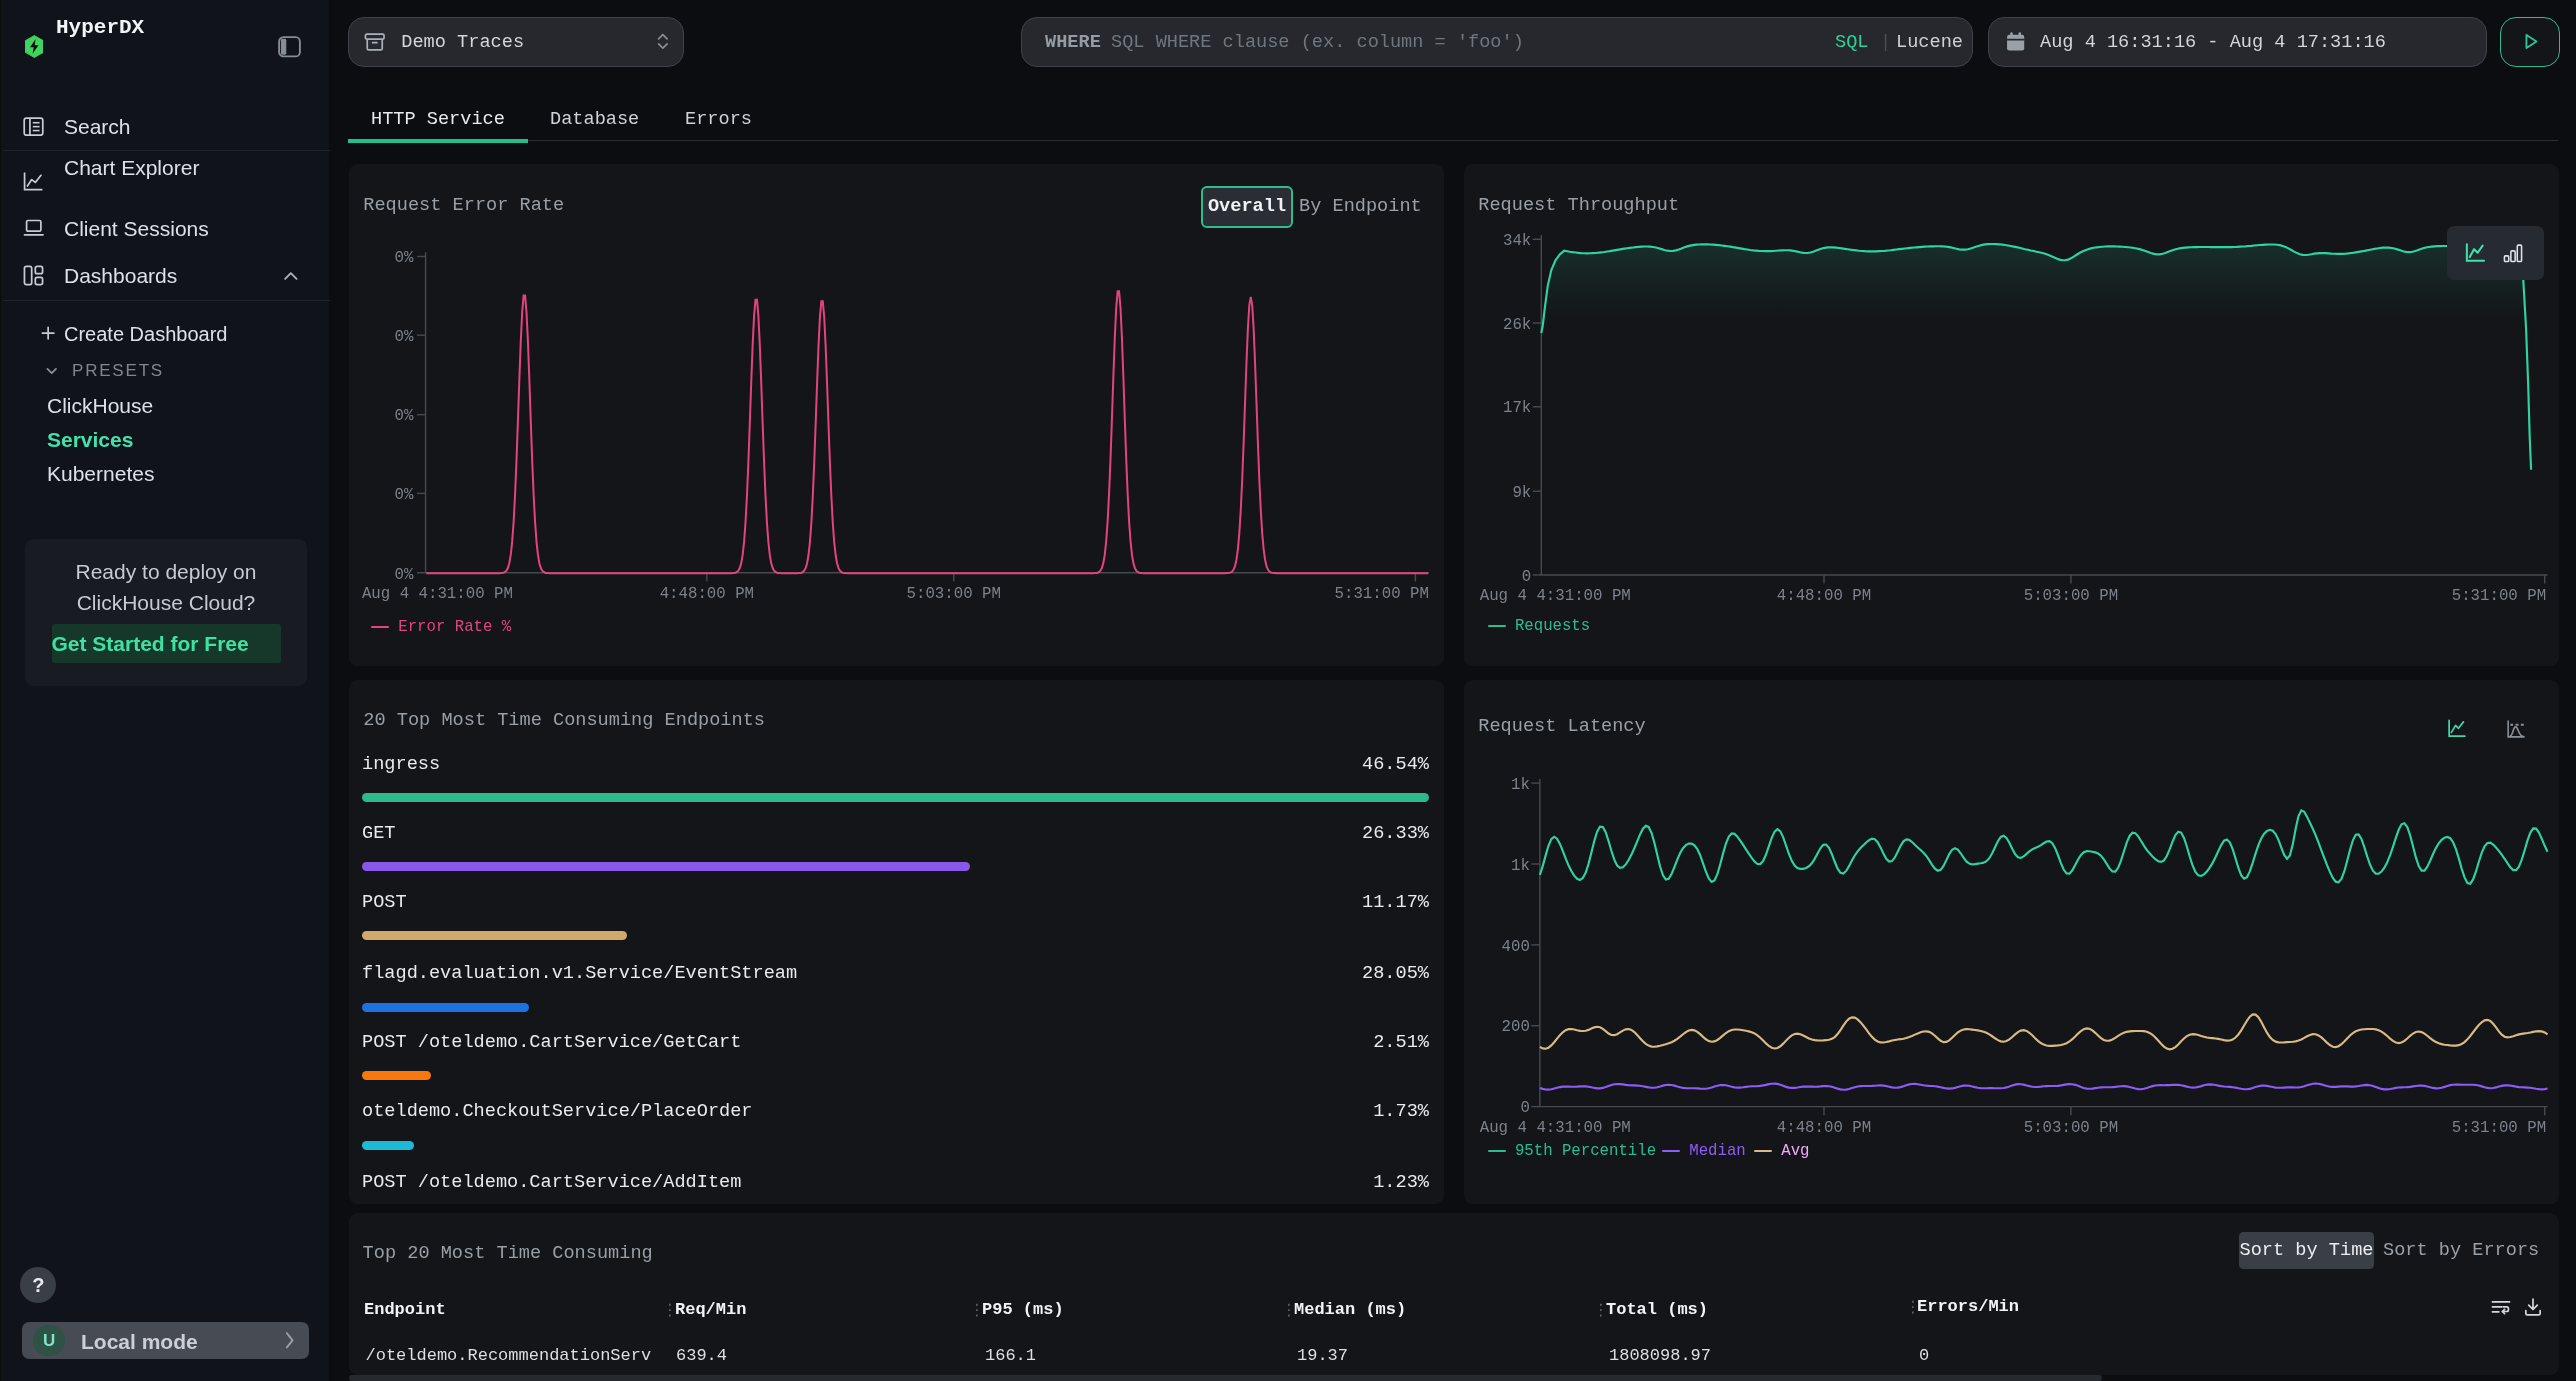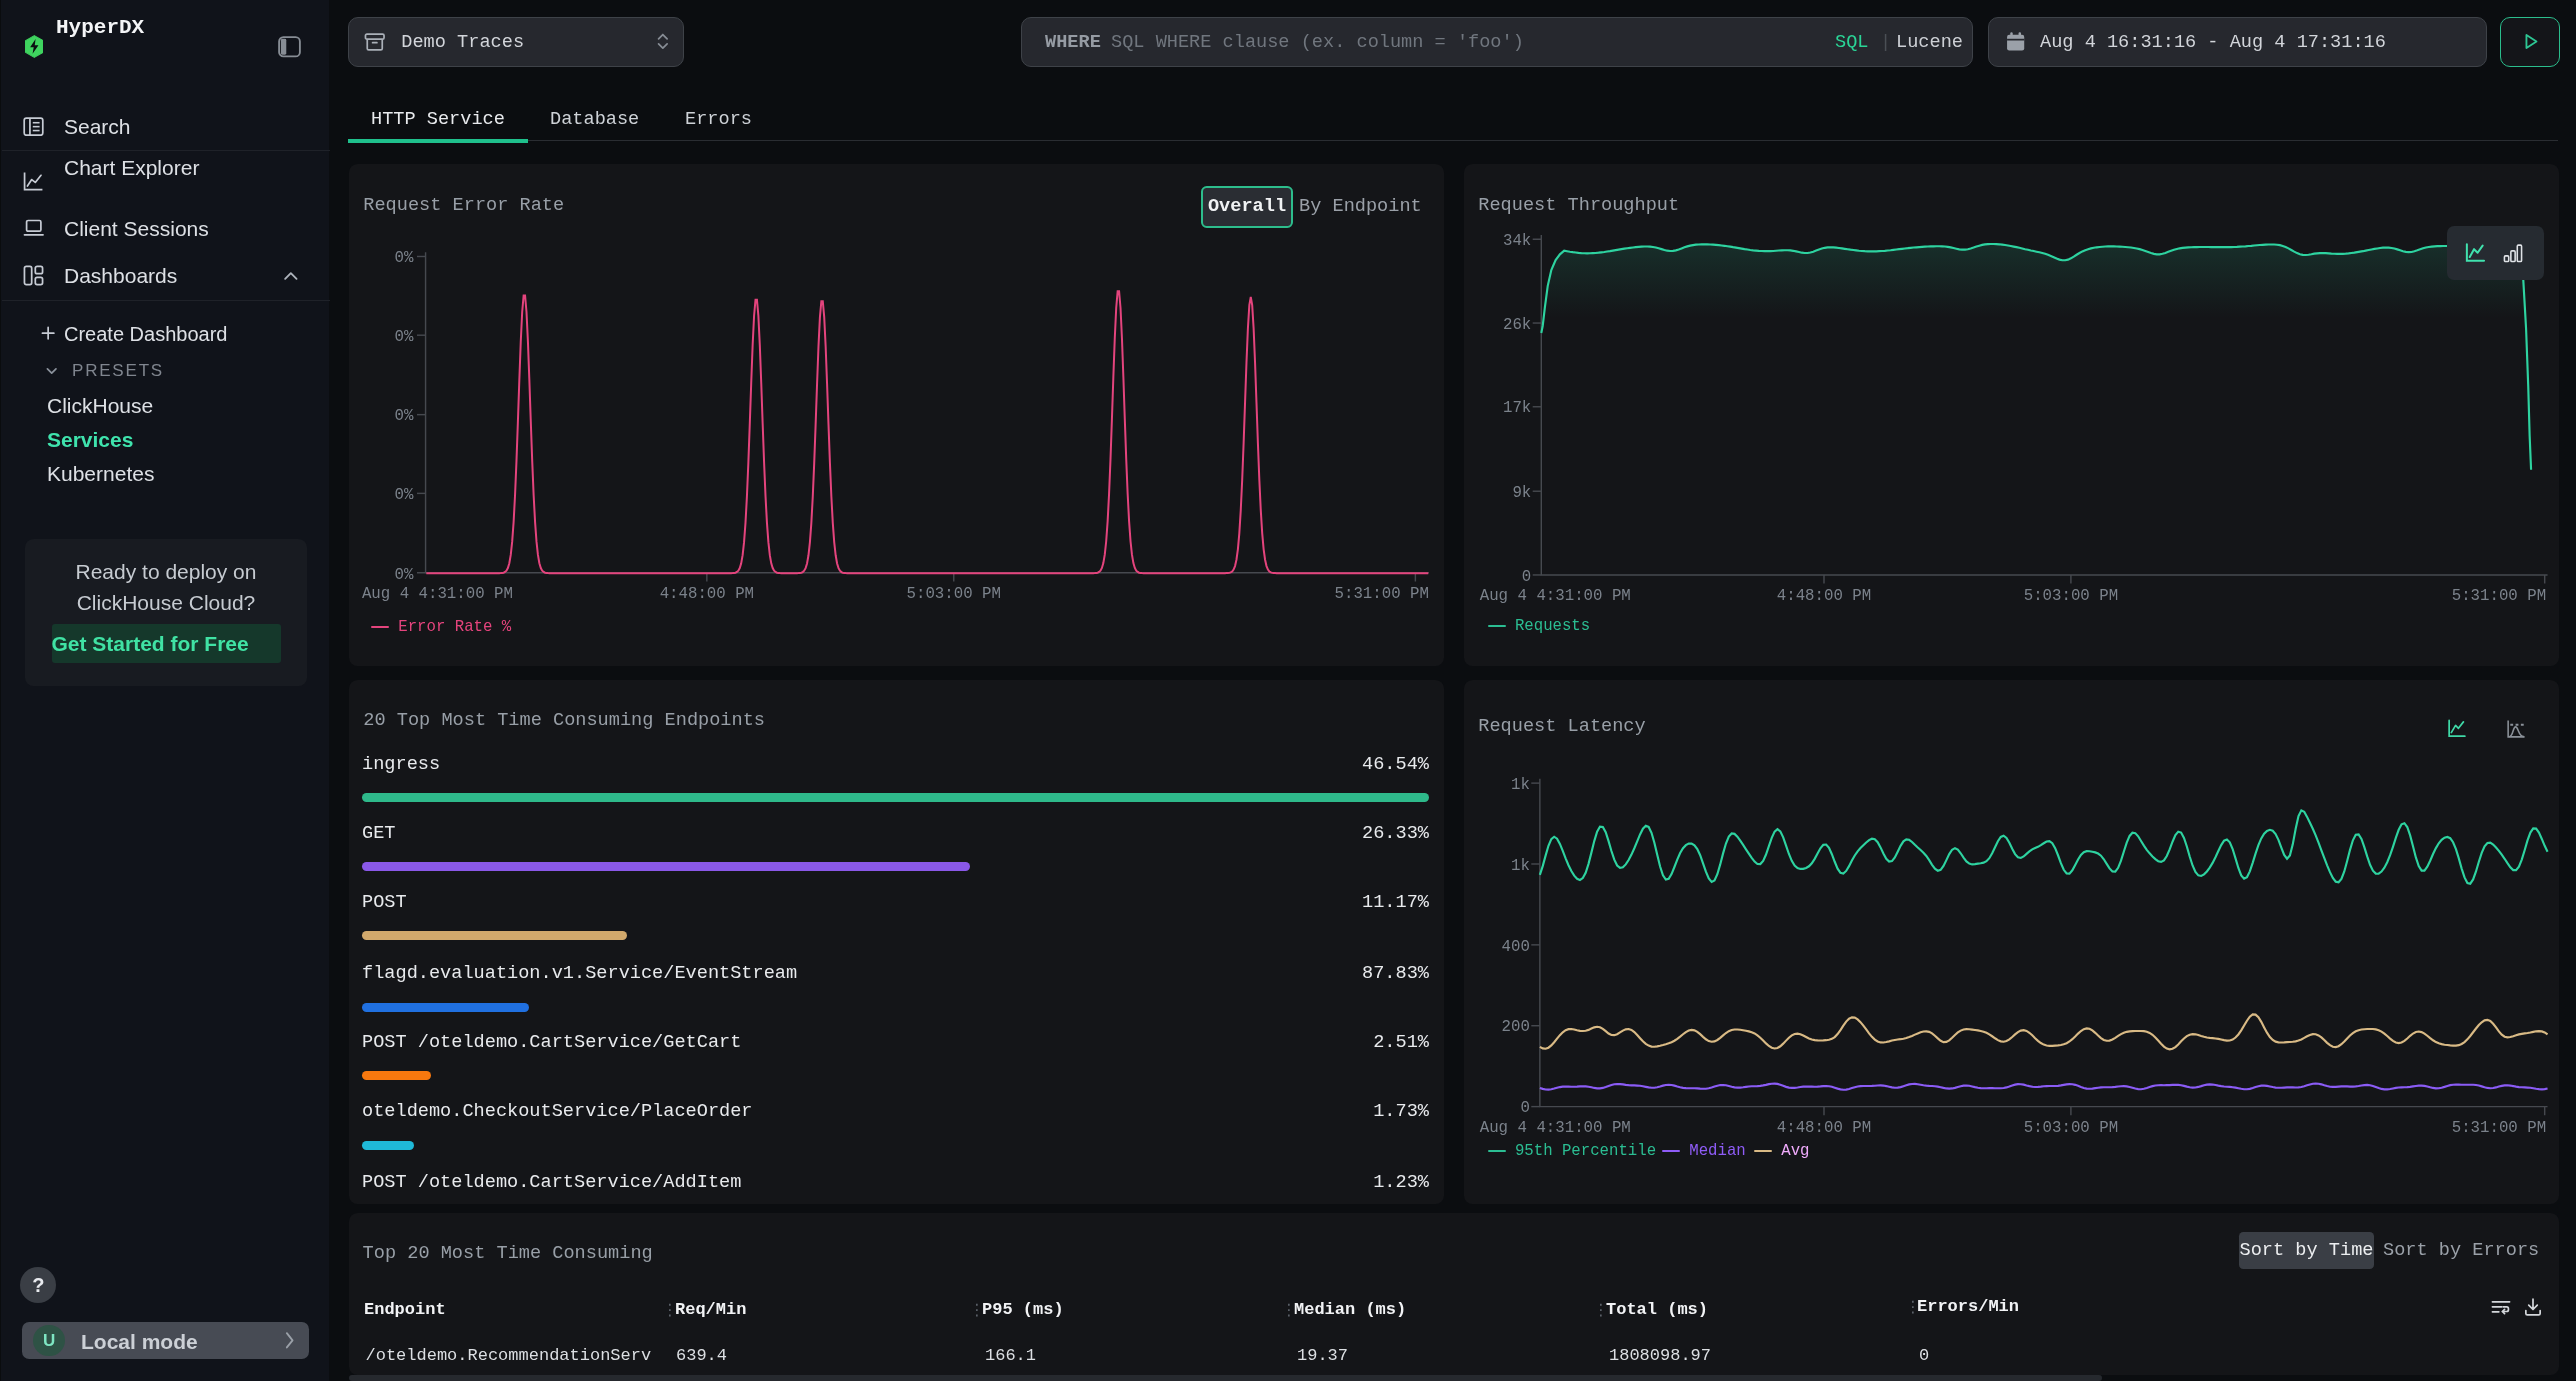--- a/index.html
+++ b/index.html
@@ -3,21 +3,21 @@
 *{margin:0;padding:0;box-sizing:border-box}
 html,body{width:2576px;height:1381px;background:#0b0d10;overflow:hidden;
   font-family:"Liberation Mono",monospace;}
 .abs{position:absolute}
 .sans{font-family:"Liberation Sans",sans-serif}
 #sidebar{position:absolute;left:0;top:0;width:329px;height:1381px;background:#10131a;border-left:1.4px solid #0a0c0e}
 .sbline{position:absolute;left:1.4px;width:328px;height:1.4px;background:#1f2229}
 .navitem{position:absolute;left:63px;font-family:"Liberation Sans",sans-serif;font-size:21px;color:#dde0e5;white-space:nowrap}
 .navicon{position:absolute;left:22px}
 #main{position:absolute;left:329px;top:0;width:2247px;height:1381px}
-.sel{position:absolute;top:17px;height:50px;background:#26282e;border:1.4px solid #3e4248;border-radius:10px}
+.sel{position:absolute;top:17px;height:50px;background:#26282e;border:1.4px solid #3e4248;border-radius:16px}
 .seltxt{position:absolute;top:50%;transform:translateY(-50%);font-size:18.6px;color:#d2d5da;white-space:nowrap}
 .card{position:absolute;background:#141518;border-radius:8.6px;overflow:hidden}
 .ctitle{position:absolute;left:14.3px;font-size:18.6px;color:#989fa7;white-space:nowrap}
 svg text{font-family:"Liberation Mono",monospace;font-size:22px}
 .legend{position:absolute;display:flex;align-items:center;font-size:15.7px;white-space:nowrap}
 .dash{display:inline-block;width:18px;height:2.9px;border-radius:1.4px;margin-right:9.3px}
 .blabel{position:absolute;left:13px;font-size:18.6px;color:#e8eaed;white-space:nowrap}
 .bpct{position:absolute;right:15px;font-size:18.6px;color:#e8eaed}
 .bar{position:absolute;left:13px;height:9.3px;border-radius:5px}
 .th{position:absolute;font-size:17px;font-weight:bold;color:#f2f3f5;white-space:nowrap}
@@ -218,21 +218,21 @@
     <div class="blabel" style="top:74px">ingress</div>
       <div class="bpct" style="top:74px">46.54%</div>
     <div class="bar" style="top:113px;width:1067px;background:#2eb98a"></div>
     <div class="blabel" style="top:143px">GET</div>
       <div class="bpct" style="top:143px">26.33%</div>
     <div class="bar" style="top:182px;width:608px;background:#8a58e8"></div>
     <div class="blabel" style="top:212px">POST</div>
       <div class="bpct" style="top:212px">11.17%</div>
     <div class="bar" style="top:251px;width:265px;background:#d2a96c"></div>
     <div class="blabel" style="top:283px">flagd.evaluation.v1.Service/EventStream</div>
-      <div class="bpct" style="top:283px">87.83%</div>
+      <div class="bpct" style="top:283px">28.05%</div>
     <div class="bar" style="top:323px;width:167px;background:#2070e0"></div>
     <div class="blabel" style="top:352px">POST /oteldemo.CartService/GetCart</div>
       <div class="bpct" style="top:352px">2.51%</div>
     <div class="bar" style="top:391px;width:69px;background:#f8780e"></div>
     <div class="blabel" style="top:421px">oteldemo.CheckoutService/PlaceOrder</div>
       <div class="bpct" style="top:421px">1.73%</div>
     <div class="bar" style="top:461px;width:52px;background:#1fb9d8"></div>
     <div class="blabel" style="top:492px">POST /oteldemo.CartService/AddItem</div>
       <div class="bpct" style="top:492px">1.23%</div>
   </div>

